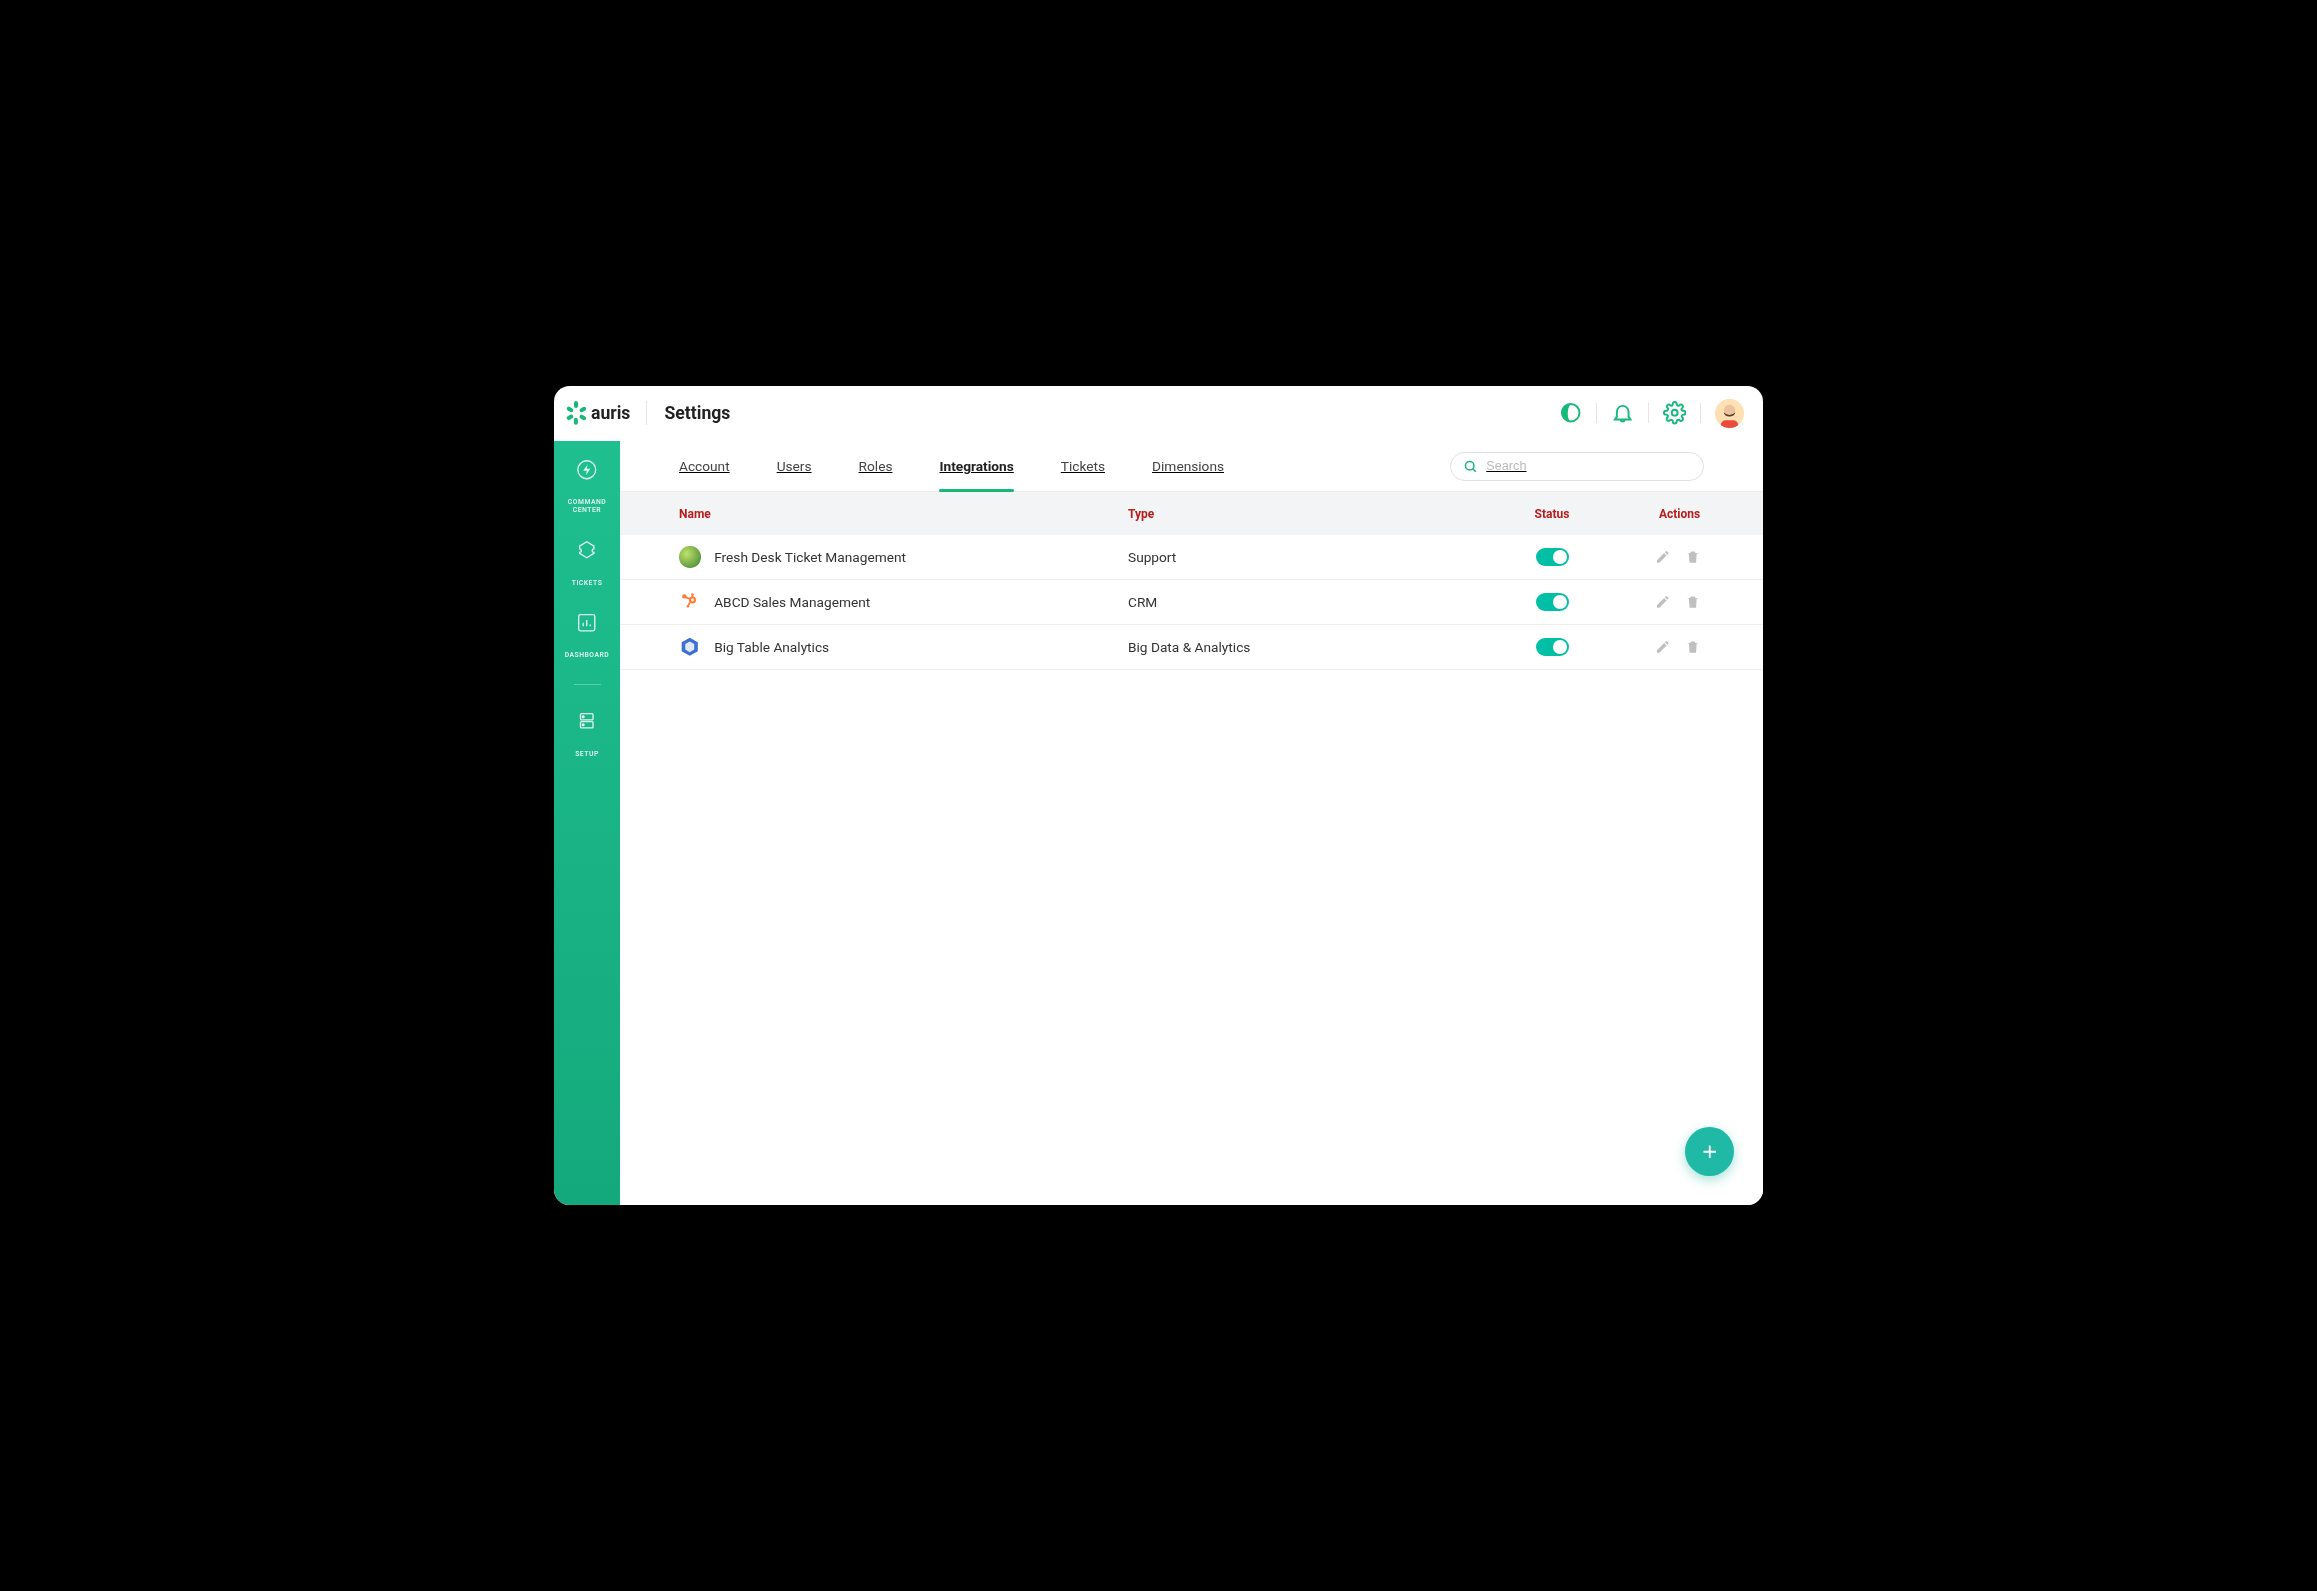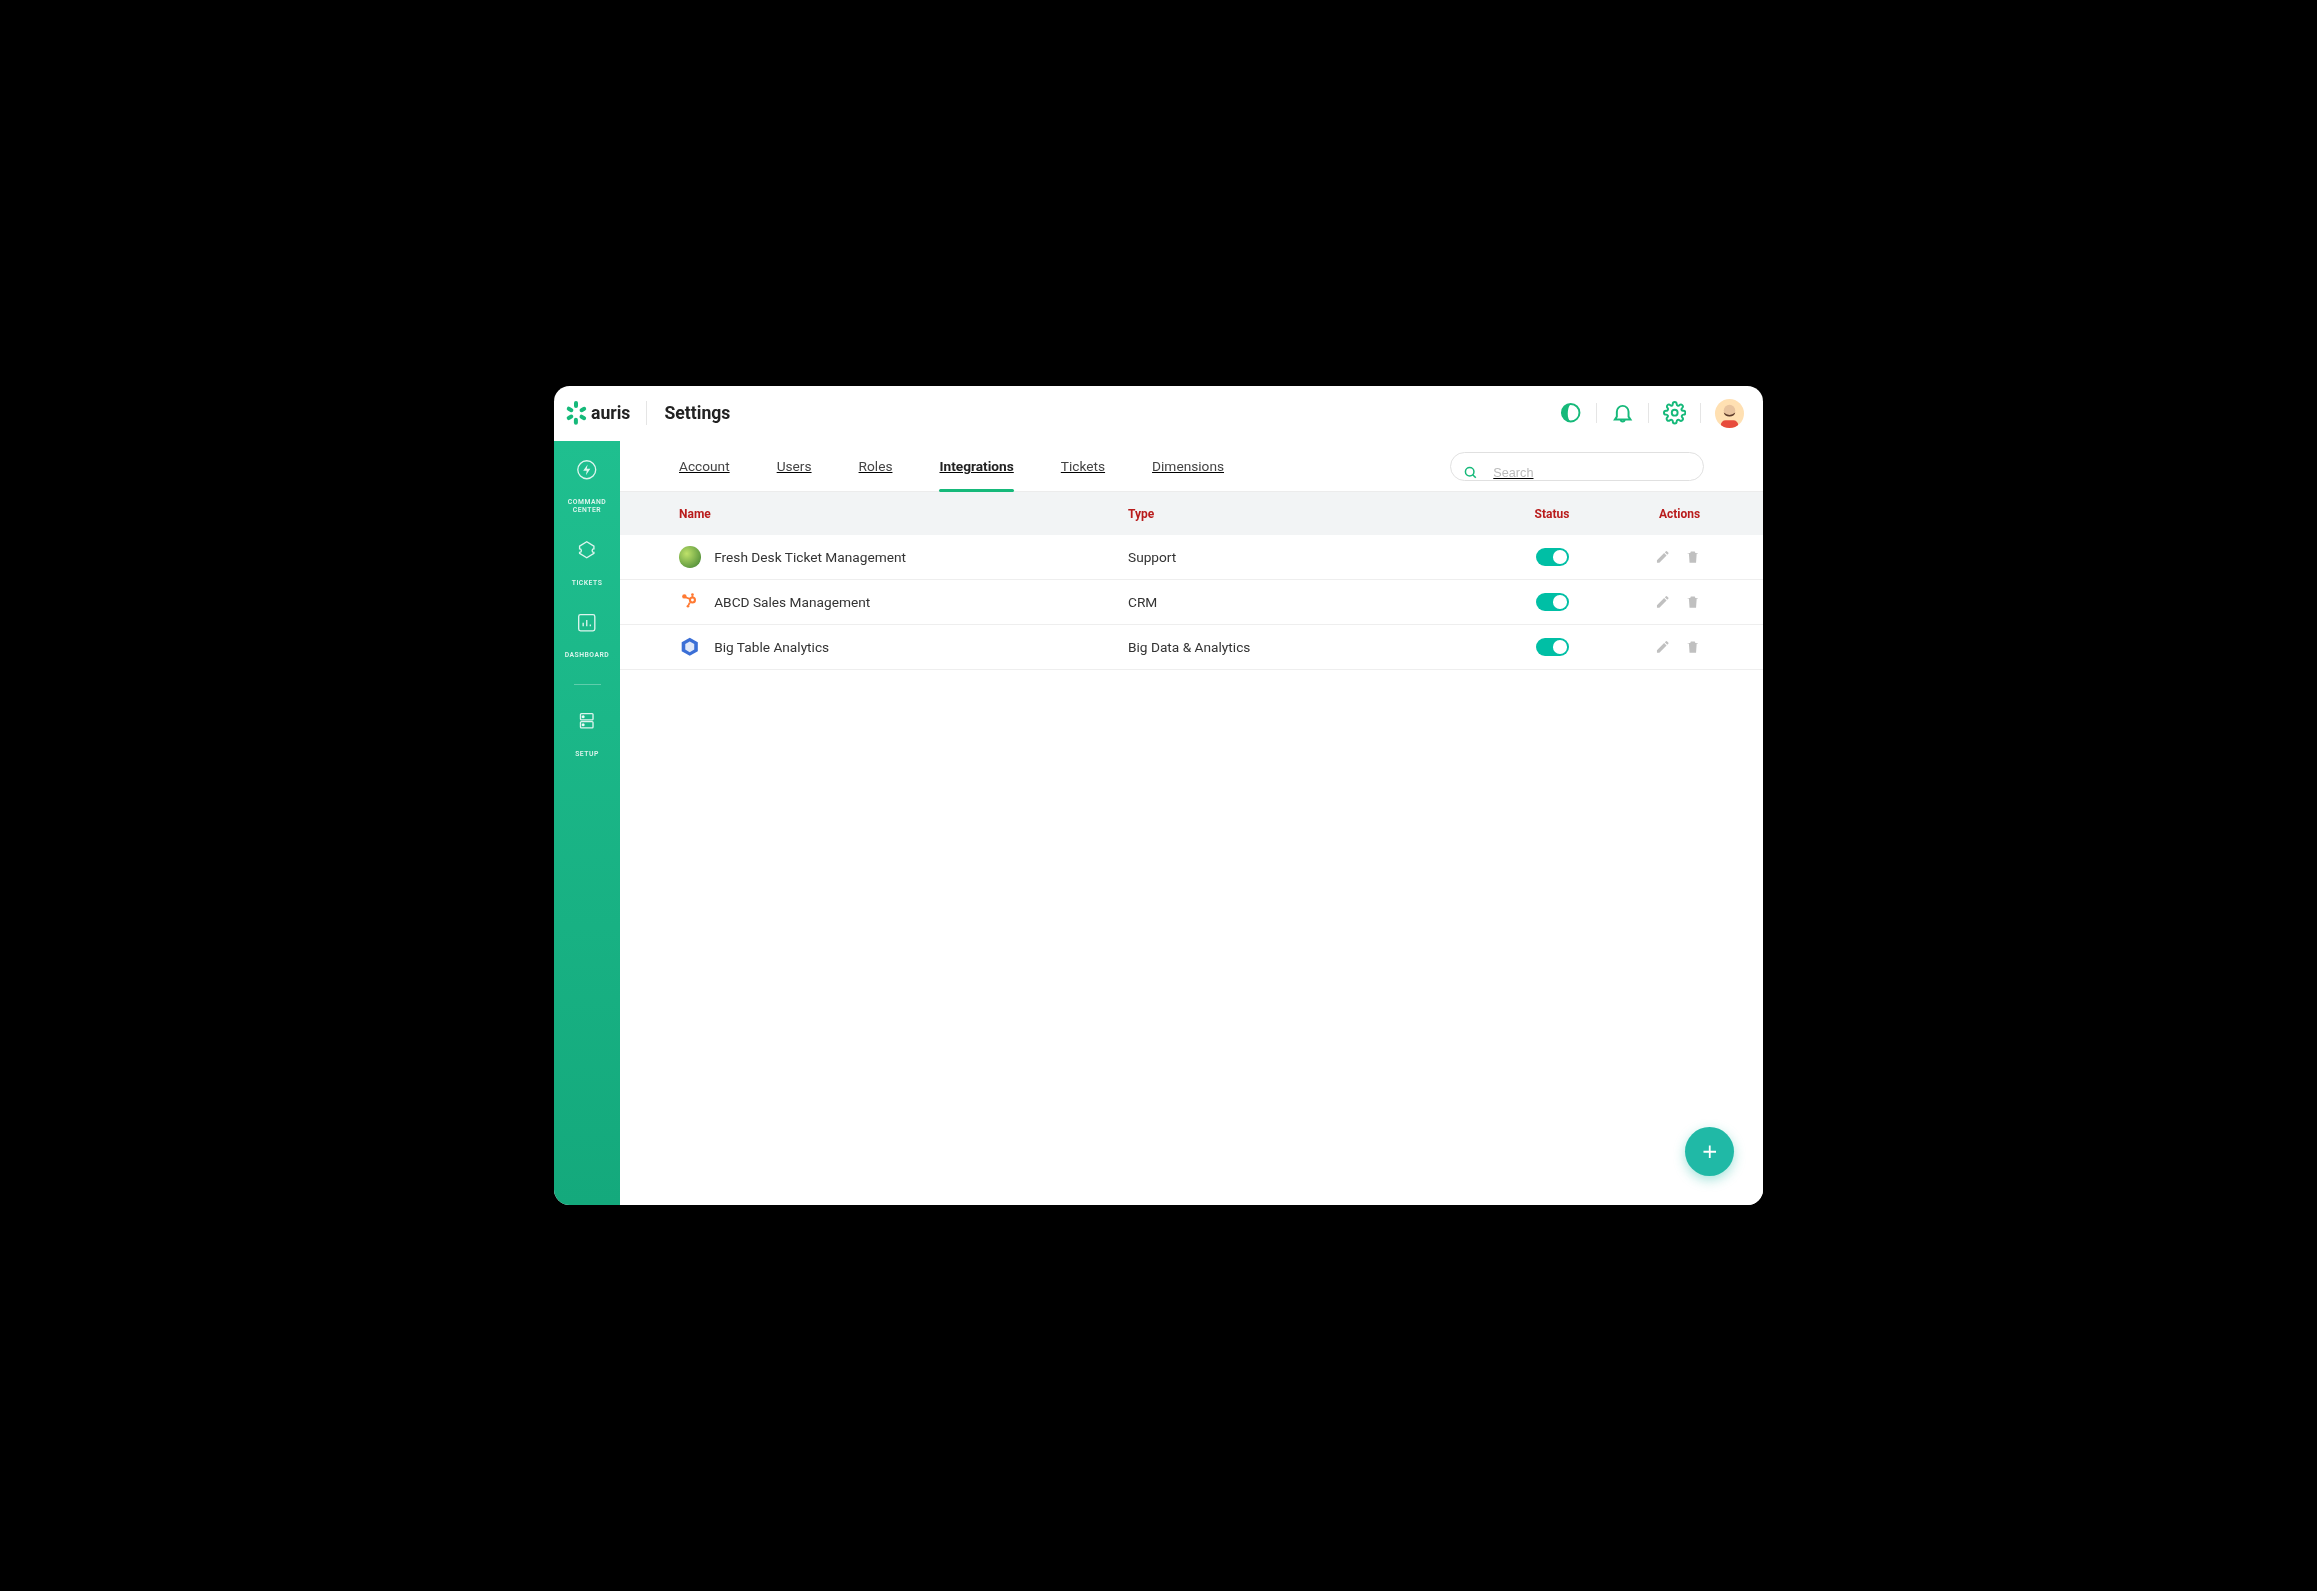--- a/index.html
+++ b/index.html
@@ -173,27 +173,27 @@
   bottom: -1px;
   left: 0;
   right: 0;
   height: 2.9px;
   background: #16b97a;
   border-radius: 2px;
 }
 .tabs-spacer { flex: 1; }
 .search-wrap {
   display: flex;
-  align-items: flex-end;
+  align-items: center;
   border: 1px solid #e0e0e0;
   border-radius: 19.5px;
   height: 29px;
   padding: 0 11.7px;
   width: 254px;
-  gap: 16px;
+  gap: 9px;
 }
 .search-wrap svg { width: 14.6px; height: 14.6px; color: #16b97a; }
 .search-input {
   border: none;
   outline: none;
   font-size: 12.7px;
   flex: 1;
   color: #555;
 }
 .search-input::placeholder { color: #bbb; }

